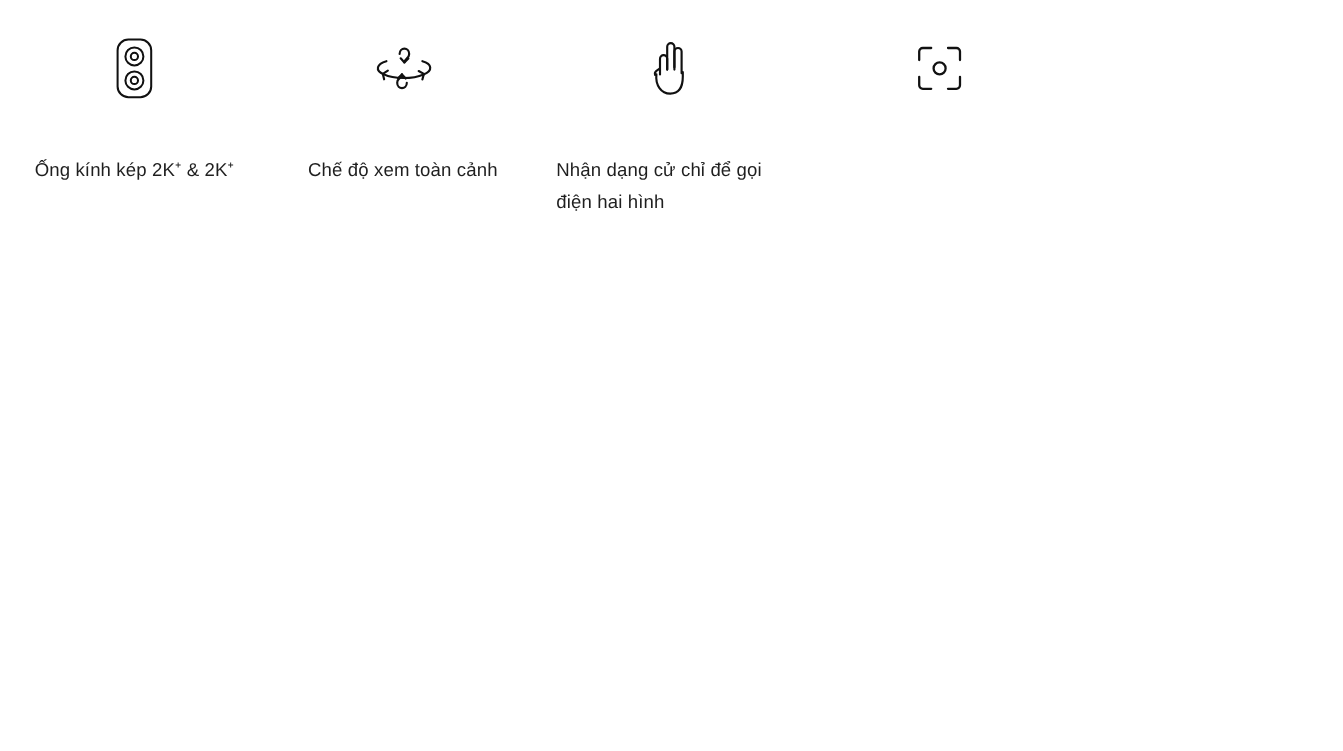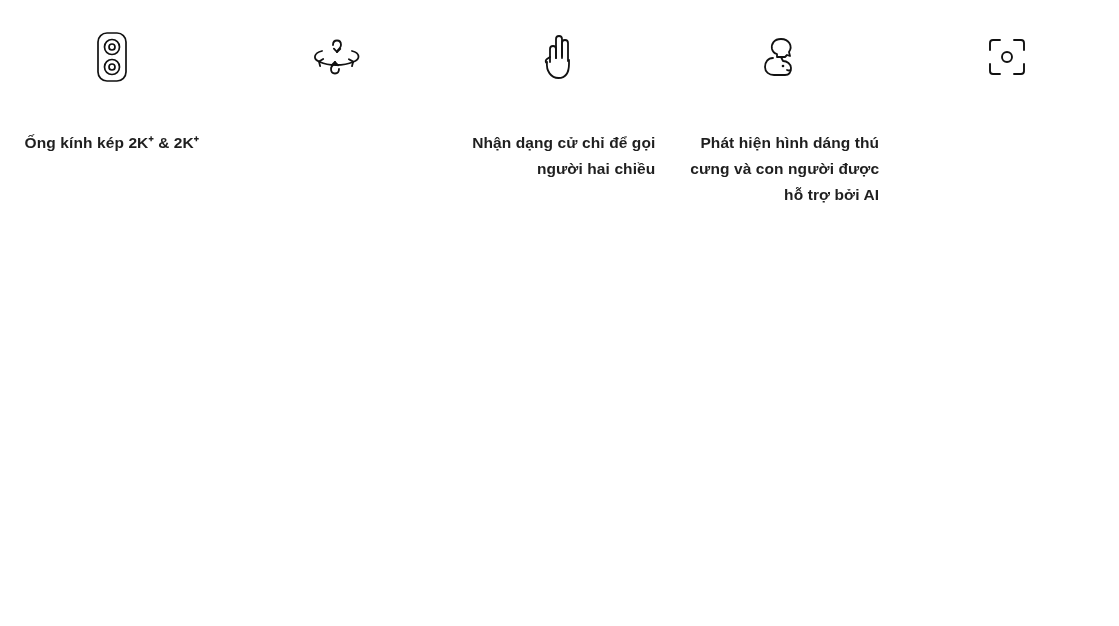--- a/index.html
+++ b/index.html
@@ -43,25 +43,24 @@
     margin-bottom: 42px;
   }
 
   .feature-icon svg {
     display: block;
   }
 
   .feature-label {
     font-size: 15.5px;
     line-height: 26px;
-    text-align: right;
+    text-align: left;
     color: #1f1f1f;
     letter-spacing: 0.1px;
     max-width: 200px;
-    font-weight: bold;
   }
 
   
   .grid-row {
     display: grid;
     grid-template-columns: repeat(5, 1fr);
     width: 1119px;
   }
 
   .grid-row.row1 { margin-top: 0px; }
@@ -93,46 +92,36 @@
           <path d="M44 18 C52 20, 53 26, 45 29"></path>
           <path d="M12 29 C20 33, 36 33, 45 29"></path>
           <path d="M11 28.5 l4.2 -2.6 M11 28.5 l1.1 4.6"></path>
           <path d="M45.2 28.6 l-4.3 -2.4 M45.2 28.6 l-1.2 4.6"></path>
           <path d="M25 12 C25 6, 33 6, 33 12 C33 16, 29 16, 29 19"></path>
           <path d="M29 19 l-3.1 -3.4 M29 19 l3.3 -3.2"></path>
           <path d="M31 36 C31 42, 23 42, 23 36 C23 32, 27 32, 27 29"></path>
           <path d="M27 29 l3.1 3.4 M27 29 l-3.3 3.2"></path>
         </svg>
       </div>
+      <div class="feature-label">Chế độ xem toàn cảnh</div>
     </div>
 
     <div class="feature-cell">
       <div class="feature-icon">
         <svg width="40" height="52" viewBox="0 0 40 52" fill="none" stroke="#111" stroke-width="1.8" stroke-linecap="round" stroke-linejoin="round">
           <path d="M17 27 V8 a3 3 0 0 1 6 0 v17"></path>
           <path d="M23 27 V12 a3 3 0 0 1 6 0 v18"></path>
           <path d="M17 27 V18 a3 3 0 0 0 -6 0 v13"></path>
           <path d="M11 26 l-3 2 a3 3 0 0 0 -1 3.5"></path>
           <path d="M8 31 c-1 9 4 16 11.5 16 C27 47 30 41 30 33 v-4"></path>
         </svg>
       </div>
-      <div class="feature-label">Nhận dạng cử chỉ để gọi người hai chiều</div>
+      <div class="feature-label">Nhận dạng cử chỉ để gọi điện hai hình</div>
     </div>
 
-    <div class="feature-cell">
-      <div class="feature-icon">
-        <svg width="48" height="48" viewBox="0 0 48 48" fill="none" stroke="#111" stroke-width="1.8" stroke-linecap="round" stroke-linejoin="round">
-          <path d="M22 6 C15 6, 12 11, 13 16 C14 20, 18 21, 18 21 L18 24 L22 24 L26 24 L28 22 L31 23 L30 19 C34 13, 30 6, 22 6 Z"></path>
-          <path d="M14 25 C9 25, 6 29, 6 34 C6 39, 10 42, 15 42 L26 42 C30 42, 32 39, 32 35 C32 31, 28 28, 24 28 L22 24"></path>
-          <circle cx="24" cy="33" r="1.3" fill="#111" stroke="none"></circle>
-          <path d="M28 37 q2 1 3.5 0"></path>
-        </svg>
-      </div>
-      <div class="feature-label">Phát hiện hình dáng thú cưng và con người được hỗ trợ bởi AI</div>
-    </div>
 
     <div class="feature-cell">
       <div class="feature-icon">
         <svg width="44" height="44" viewBox="0 0 44 44" fill="none" stroke="#111" stroke-width="1.9" stroke-linecap="round" stroke-linejoin="round">
           <path d="M5 15 V8 a3 3 0 0 1 3 -3 h7"></path>
           <path d="M29 5 h7 a3 3 0 0 1 3 3 v7"></path>
           <path d="M39 29 v7 a3 3 0 0 1 -3 3 h-7"></path>
           <path d="M15 39 h-7 a3 3 0 0 1 -3 -3 v-7"></path>
           <circle cx="22" cy="22" r="5"></circle>
         </svg>

